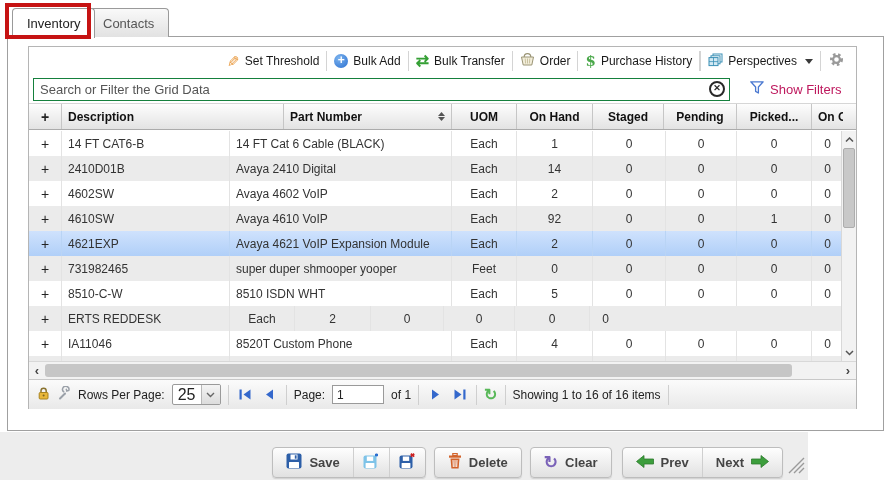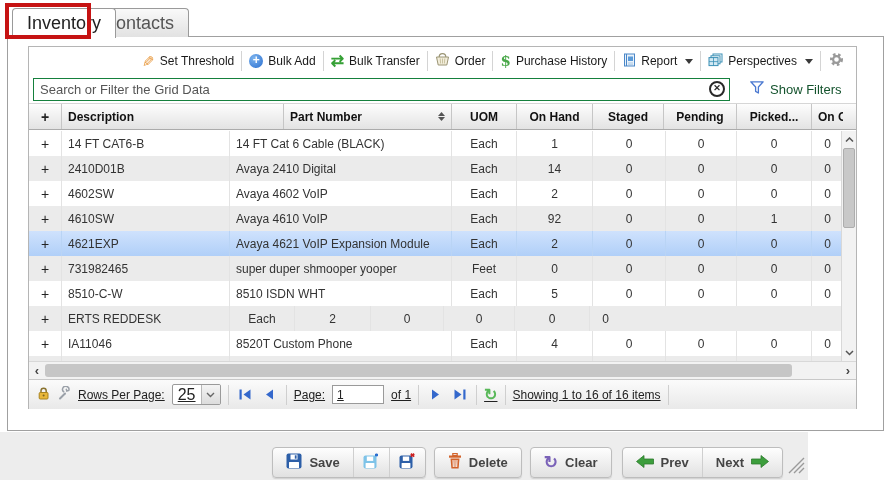--- a/index.html
+++ b/index.html
@@ -2,21 +2,21 @@
 <html><head>
 <meta charset="utf-8">
 <style>
   * { margin:0; padding:0; box-sizing:border-box; }
   html,body { width:891px; height:480px; overflow:hidden; background:#fff;
               font-family:"Liberation Sans", sans-serif; }
   body { position:relative; }
 
   
   .tab { position:absolute; top:8px; height:29px; display:flex; align-items:center;
-         padding:0 14px; font-size:18px; color:#222; border:1px solid #9a9a9a;
+         padding:0 14px; font-size:13px; color:#222; border:1px solid #9a9a9a;
          border-bottom:none; border-radius:4px 4px 0 0; z-index:2; }
   .tab.active { left:12px; background:#fff; height:30px; z-index:3; }
   .tab.inactive { left:88px; background:linear-gradient(#f9f9f9,#e2e2e2); color:#555; }
   .annotation-box { position:absolute; left:5px; top:3px; width:86px; height:36px;
          border:4px solid #c61313; z-index:4; pointer-events:none; }
 
   
   .main-panel { position:absolute; left:7px; top:36px; width:877px; height:395px;
          background:#fff; border:1px solid #a0a0a0; z-index:1; }
   .grid-panel { position:absolute; left:20px; top:9px; width:829px; height:363px;
@@ -38,21 +38,21 @@
 
   
   .search-row { position:absolute; top:30px; left:4px; right:4px; height:24px; display:flex; align-items:center; }
   .search-wrap { position:relative; width:697px; height:23px; }
   .search-wrap input { width:100%; height:100%; border:1px solid #15803d; padding:2px 26px 2px 6px;
          font-family:"Liberation Sans", sans-serif; font-size:13px; color:#444; outline:none; }
   .search-wrap input::placeholder { color:#555; opacity:1; }
   .clear-circle { position:absolute; right:5px; top:3px; width:16px; height:16px; border:2px solid #282828;
          border-radius:50%; background:#fff; display:flex; align-items:center; justify-content:center;
          font-size:9px; font-weight:bold; color:#282828; line-height:1; }
-  .show-filters { display:flex; align-items:center; gap:6px; margin-left:20px; font-size:13px; color:#14532d; }
+  .show-filters { display:flex; align-items:center; gap:6px; margin-left:20px; font-size:13px; color:#be185d; }
 
   
   .grid-header { position:absolute; top:56px; left:0; right:0; height:27px; display:flex;
          background:linear-gradient(#fdfdfd,#e3e3e3); border-top:1px solid #d6d6d6; border-bottom:1px solid #ababab; }
   .hcell { display:flex; align-items:center; padding:0 6px; font-size:12px; font-weight:bold; color:#111;
          border-right:1px solid #c6c6c6; overflow:hidden; white-space:nowrap; flex:none; }
   .grid-body { position:absolute; top:84px; left:0; width:814px; height:230px; overflow:hidden; }
   .grid-row { display:flex; height:25px; background:#fff; }
   .grid-row:nth-child(even) { background:#ebebeb; }
   .grid-row.selected { background:linear-gradient(#cfe2fd,#b0cff8); }
@@ -83,21 +83,21 @@
          border:1px solid #adadad; border-radius:2px; }
   .hscroll { position:absolute; top:314px; left:0; right:0; height:18px; background:#f2f2f2;
          border-top:1px solid #d8d8d8; }
   .hscroll .harrow { position:absolute; top:0; height:17px; width:14px; display:flex; align-items:center;
          justify-content:center; font-size:13px; font-weight:bold; color:#444; }
   .hthumb { position:absolute; left:16px; top:2px; width:747px; height:13px; background:#c6c6c6; border-radius:3px; }
 
   
   .pagination { position:absolute; top:332px; left:0; right:0; height:30px; display:flex; align-items:center;
          gap:7px; padding:0 8px; font-size:12px; color:#222;
-         background:linear-gradient(#fbfbfb,#e9e9e9); border-top:1px solid #c8c8c8;text-decoration:underline; }
+         background:linear-gradient(#fbfbfb,#e9e9e9); border-top:1px solid #c8c8c8; }
   .psep { width:1px; height:20px; background:#cfcfcf; }
   .pager-btn { display:flex; align-items:center; justify-content:center; width:18px; height:18px; }
   .rpp-select { display:flex; height:21px; border:1px solid #9a9a9a; border-radius:2px; overflow:hidden; background:#fff; }
   .rpp-value { width:28px; display:flex; align-items:center; padding-left:5px; font-size:16px; color:#222; }
   .rpp-arrow { width:19px; background:linear-gradient(#f4f4f4,#dcdcdc); border-left:1px solid #b8b8b8;
          display:flex; align-items:center; justify-content:center; }
   .page-input { width:52px; height:19px; border:1px solid #9a9a9a; font-size:12px; padding:0 4px; color:#222;
          font-family:"Liberation Sans", sans-serif; }
   .refresh-glyph { color:#58b858; font-size:16px; font-weight:bold; line-height:1; }
 
@@ -153,32 +153,20 @@
           </svg>
         </span>
         <span>Order</span>
       </div>
       <div class="tsep"></div>
       <div class="tbtn">
         <span class="dollar">$</span>
         <span>Purchase History</span>
       </div>
       <div class="tsep"></div>
-      <div class="tbtn">
-        <span>
-          <svg width="14" height="14" viewBox="0 0 14 14">
-            <rect x="2.5" y="1" width="10" height="12" fill="#eaf2fa" stroke="#4a87c8" stroke-width="1"></rect>
-            <path d="M4.5,1 L4.5,13" stroke="#4a87c8" stroke-width="1"></path>
-            <rect x="6" y="3.5" width="5" height="4.5" fill="#5a9ad8"></rect>
-            <path d="M6,10 L11,10 M6,11.8 L11,11.8" stroke="#9bbede" stroke-width="0.8"></path>
-          </svg>
-        </span>
-        <span>Report</span>
-        <span class="drop-caret"></span>
-      </div>
       <div class="tsep"></div>
       <div class="tbtn">
         <span>
           <svg width="15" height="14" viewBox="0 0 15 14">
             <rect x="5" y="1" width="9" height="8" fill="#fff" stroke="#3a8fb5" stroke-width="1"></rect>
             <rect x="3" y="2.8" width="9" height="8" fill="#fff" stroke="#3a8fb5" stroke-width="1"></rect>
             <rect x="1" y="4.6" width="9" height="8" fill="#d3e9f3" stroke="#3a8fb5" stroke-width="1"></rect>
             <path d="M1,8.6 L10,8.6 M5.5,4.6 L5.5,12.6" stroke="#3a8fb5" stroke-width="0.8"></path>
           </svg>
         </span>

